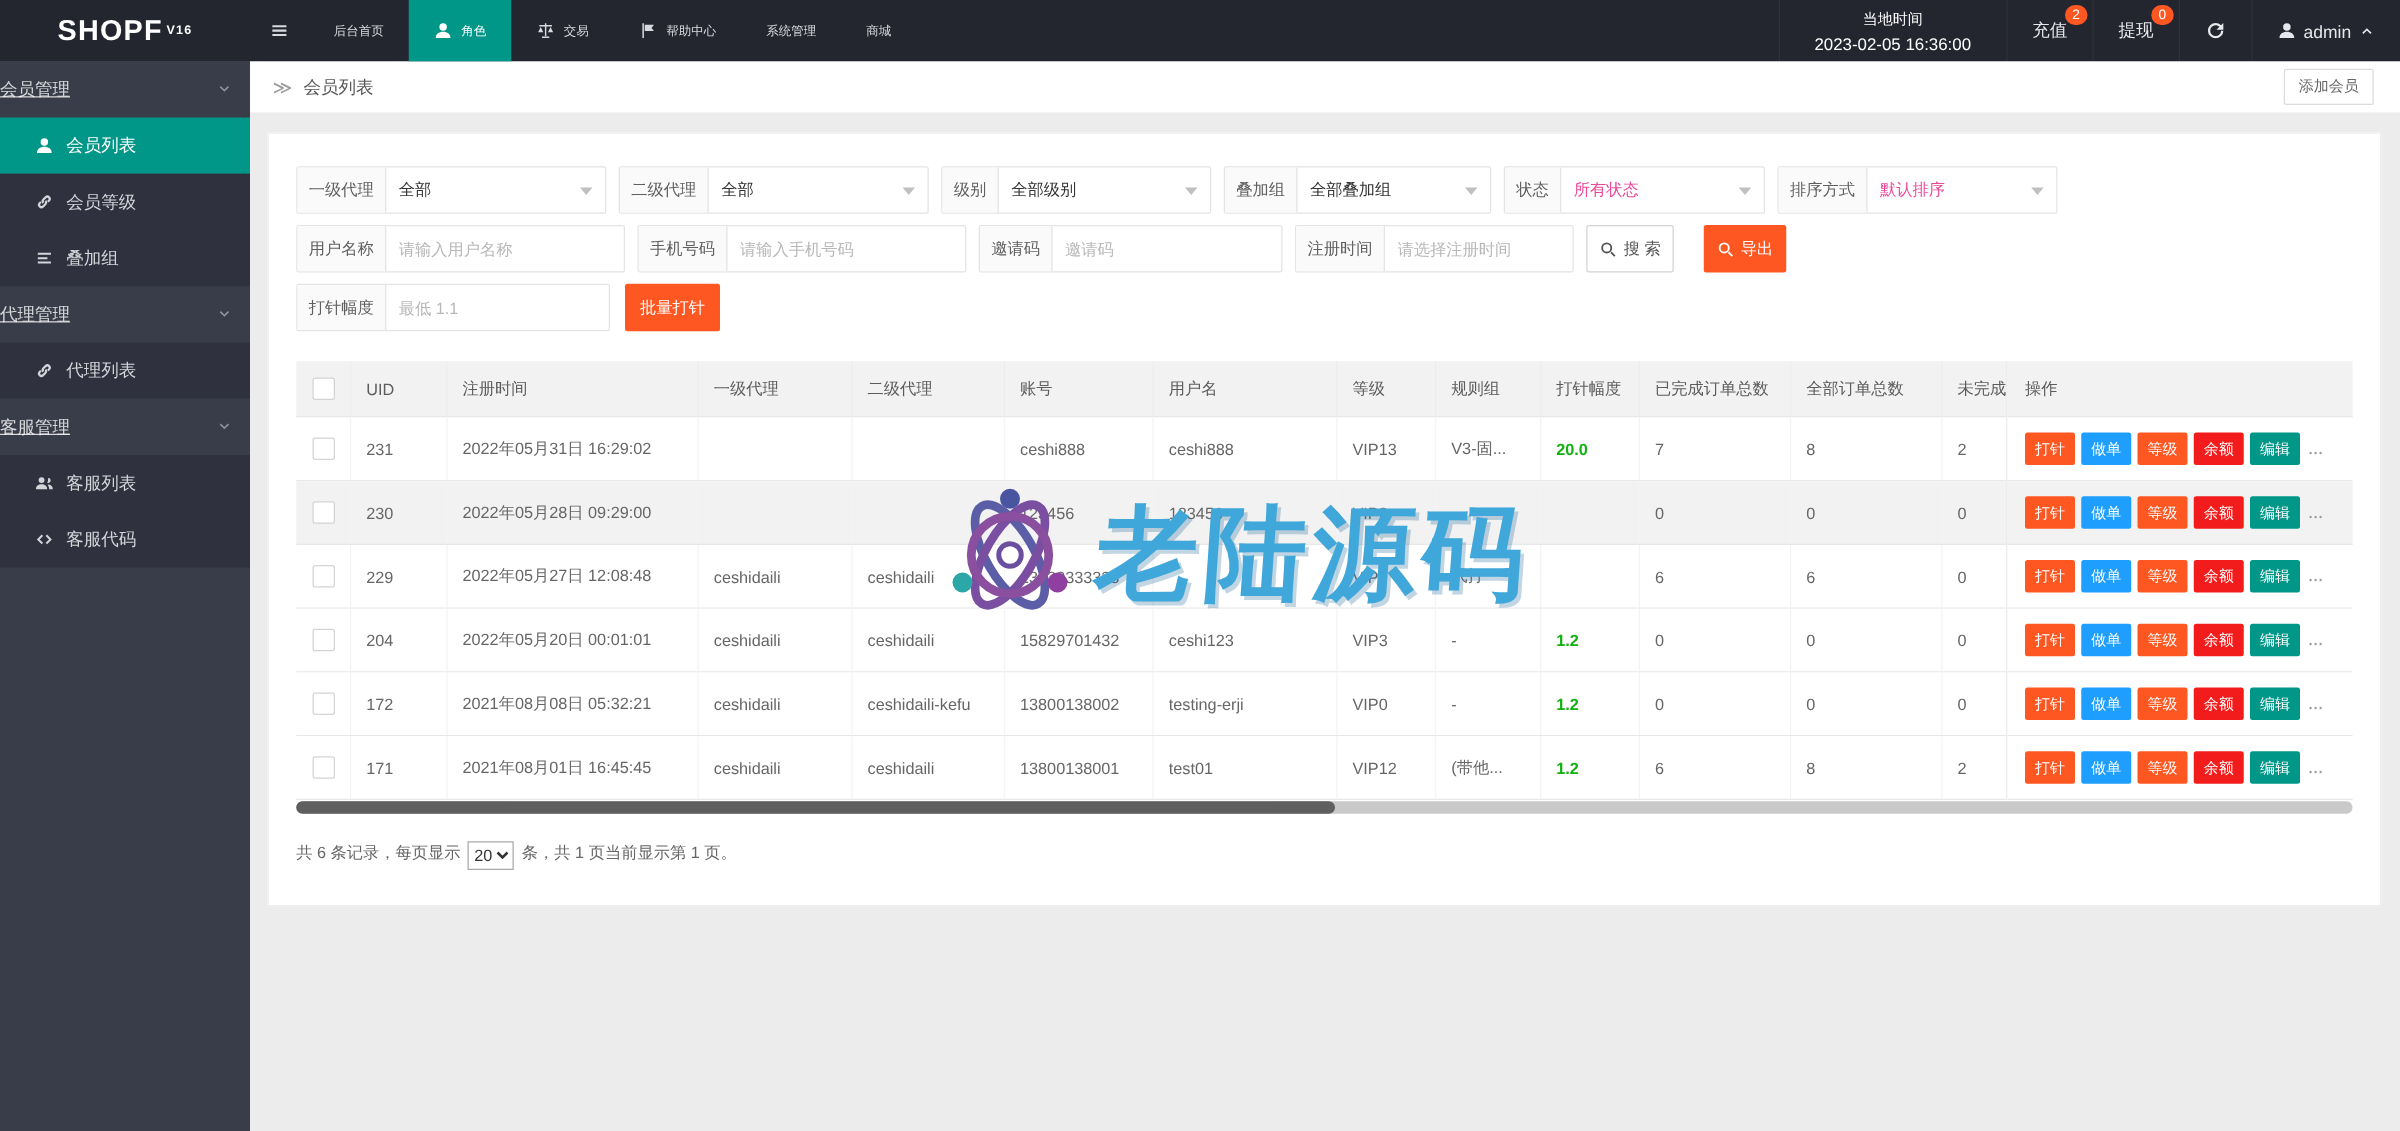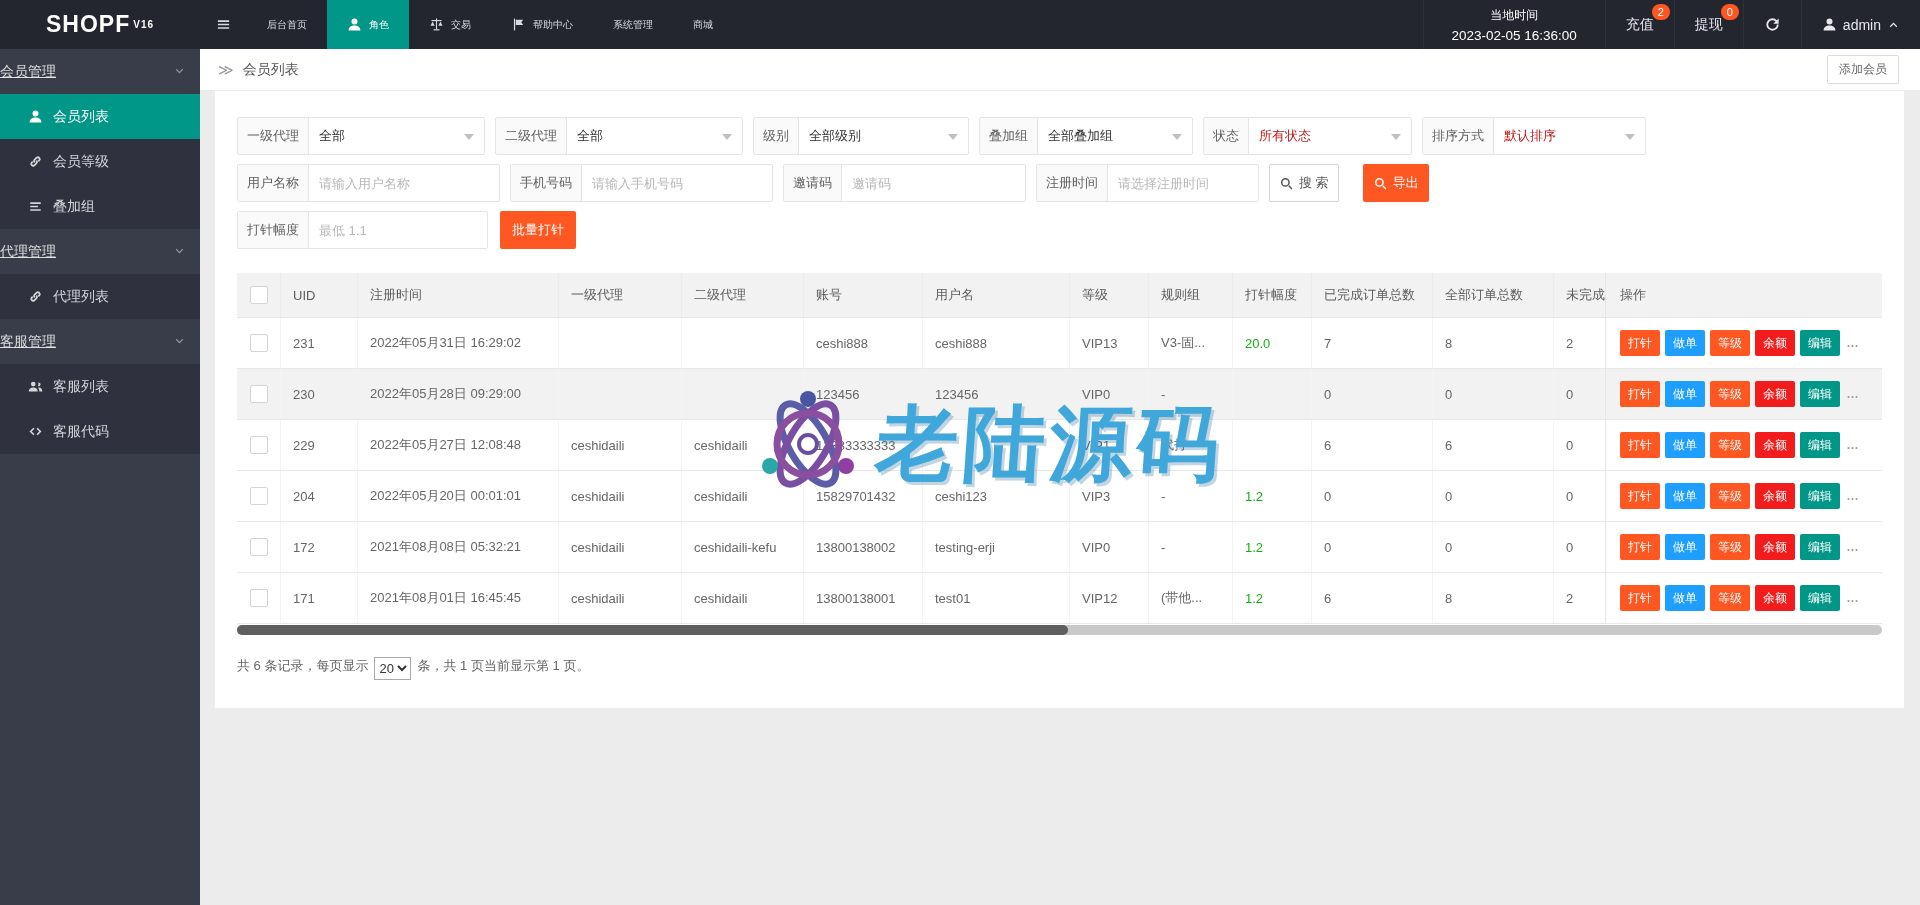--- a/index.html
+++ b/index.html
@@ -28,28 +28,28 @@
   .side-child{padding-left:28px;background:#2f323e;color:#d3d5da;gap:10px;}
   .side-child.active{background:#009688;color:#fff;}
 
   
   .crumbbar{position:absolute;left:200px;top:49px;right:0;height:42px;background:#fff;border-bottom:1px solid #e9e9e9;display:flex;align-items:center;padding:0 18px;z-index:10;box-sizing:border-box;}
   .crumb-ic{color:#9a9a9a;font-size:15px;margin-right:9px;}
   .crumb-title{color:#555;font-size:14px;}
   .add-btn{margin-left:auto;margin-right:3px;height:29px;padding:0 11px;background:#fff;border:1px solid #dcdcdc;border-radius:2px;font-size:12px;color:#666;cursor:pointer;font-family:inherit;}
 
   
-  .card{position:absolute;left:214px;top:90px;right:15px;height:619px;background:#fff;border:1px solid #ededed;box-sizing:border-box;padding:26px 22px 0;}
+  .card{position:absolute;left:214px;top:106px;right:15px;height:619px;background:#fff;border:1px solid #ededed;box-sizing:border-box;padding:26px 22px 0;}
 
   
   .frow{display:flex;margin-bottom:9px;align-items:center;}
   .fgroup{display:inline-flex;height:38px;border:1px solid #e4e4e4;border-radius:2px;margin-right:10px;box-sizing:border-box;background:#fff;}
   .fg-label{display:flex;align-items:center;padding:0 9px;background:#fafafa;border-right:1px solid #e4e4e4;color:#5f5f5f;font-size:13px;white-space:nowrap;}
   .fg-field{position:relative;display:flex;align-items:center;box-sizing:border-box;padding:0 26px 0 10px;font-size:13px;color:#333;cursor:pointer;white-space:nowrap;}
-  .fg-field.muted{color:#b91c1c;}
+  .fg-field.muted{color:#ec4899;}
   .fg-caret{position:absolute;right:10px;top:16px;width:0;height:0;border-left:5px solid transparent;border-right:5px solid transparent;border-top:6px solid #c0c0c0;}
   .fg-input{border:0;outline:0;height:36px;padding:0 10px;font-size:13px;color:#333;font-family:inherit;background:transparent;}
   .fg-input::placeholder{color:#b8b8b8;}
   .fgroup[data-name="filter-agent1"] .fg-field{width:175px}
   .fgroup[data-name="filter-agent2"] .fg-field{width:175px}
   .fgroup[data-name="filter-level"] .fg-field{width:169px}
   .fgroup[data-name="filter-stack-group"] .fg-field{width:154px}
   .fgroup[data-name="filter-status"] .fg-field{width:162px}
   .fgroup[data-name="filter-sort"] .fg-field{width:151px}
   .fgroup[data-name="filter-username"] .fg-input{width:170px}
@@ -67,21 +67,21 @@
   .trow{display:flex;align-items:center;height:51px;border-bottom:1px solid #e8e8e8;background:#fff;box-sizing:border-box;}
   .trow.head{height:45px;background:#f2f2f2;border-bottom:1px solid #e5e5e5;}
   .trow.striped{background:#f2f2f2;}
   .tcell{box-sizing:border-box;padding-left:12px;font-size:13px;color:#666;white-space:nowrap;overflow:hidden;flex:none;border-right:1px solid #f4f4f4;height:100%;display:flex;align-items:center;}
   .head .tcell{color:#5c5c5c;border-right:1px solid #ececec;}
   .col-cb{width:44px;justify-content:center;padding-left:0;}
   .col-uid{width:77px}.col-reg{width:201px}.col-a1{width:123px}.col-a2{width:122px}
   .col-acc{width:119px}.col-user{width:147px}.col-level{width:79px}.col-rule{width:84px}
   .col-rate{width:79px}.col-done{width:121px}.col-total{width:121px}.col-undone{width:54px;border-right:0;}
   .cbx{width:18px;height:18px;border:1px solid #d4d4d4;border-radius:2px;background:#fff;cursor:pointer;box-sizing:border-box;}
-  .green{color:#13b113;font-weight:normal;}
+  .green{color:#13b113;font-weight:bold;}
 
   .ops-col{position:absolute;top:0;right:0;width:276px;background:#fff;border-left:1px solid #e6e6e6;}
   .ops-head{height:45px;background:#f2f2f2;display:flex;align-items:center;padding-left:14px;font-size:13px;color:#5c5c5c;border-bottom:1px solid #e5e5e5;box-sizing:border-box;}
   .ops-row{height:51px;display:flex;align-items:center;gap:5px;padding-left:14px;border-bottom:1px solid #e8e8e8;box-sizing:border-box;background:#fff;font-family:Liberation Serif, serif;}
   .ops-row.striped{background:#f2f2f2;}
   .abtn{height:26px;padding:0 8px;border-radius:2px;color:#fff;font-size:12px;display:inline-flex;align-items:center;cursor:pointer;border:0;font-family:inherit;white-space:nowrap;}
   .a-orange{background:#ff5722}.a-blue{background:#1e9fff}.a-red{background:#f21c1c}.a-teal{background:#009688}
   .a-more{color:#999;background:none;font-weight:bold;letter-spacing:1px;padding:0 2px;}
 
   .hscroll{height:10px;background:#c9c9c9;border-radius:5px;position:relative;margin-top:1px;}

